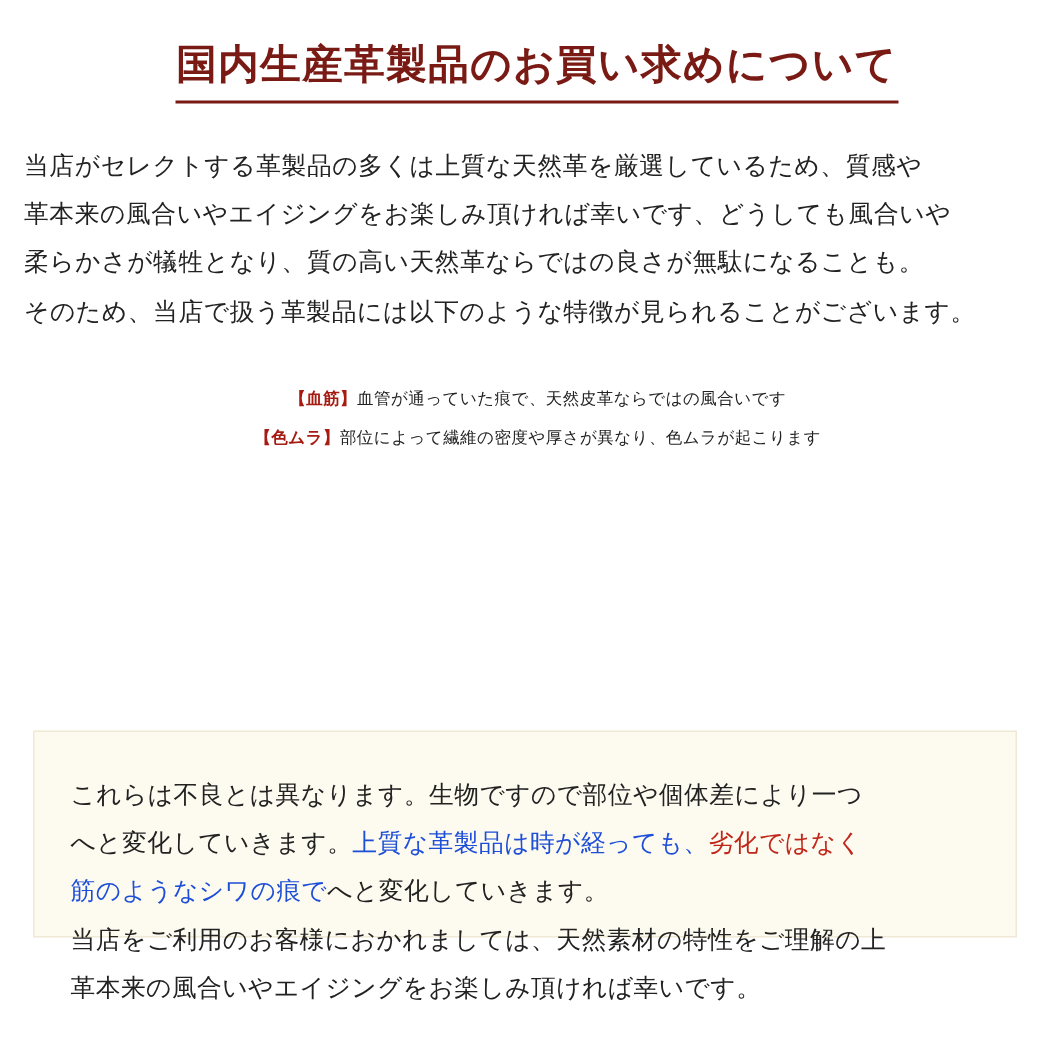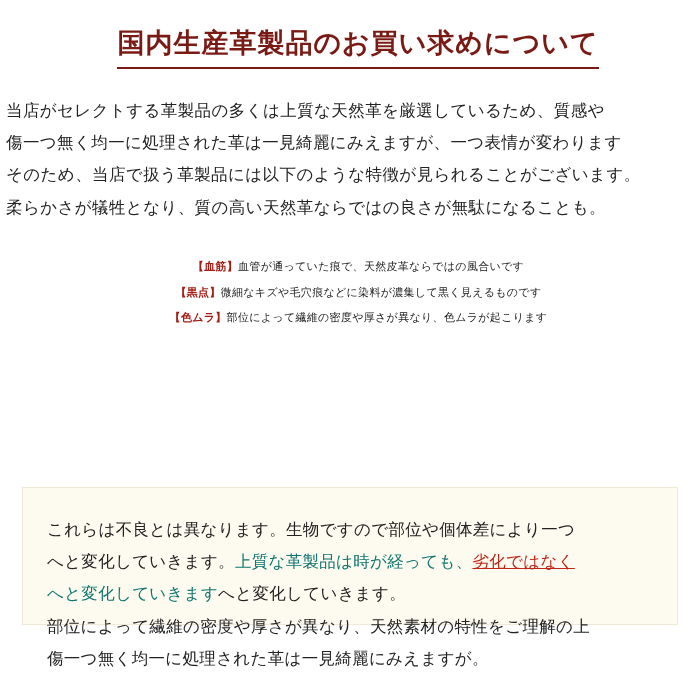--- a/index.html
+++ b/index.html
@@ -32,21 +32,21 @@
     font-weight: bold;
     letter-spacing: 1px;
     color: #7a1a14;
     padding-bottom: 6px;
     border-bottom: 2px solid #7a1a14;
     line-height: 1.3;
   }
 
   
   .intro {
-    margin: 26px 22px 0 6px;
+    margin: 26px 22px 0 16px;
     font-size: 16.5px;
     line-height: 1.95;
     color: #222222;
     letter-spacing: 0.4px;
   }
   .intro div {
     white-space: nowrap;
   }
 
   
@@ -80,60 +80,56 @@
     padding: 26px 24px 0 24px;
   }
   .note-line {
     font-size: 16.5px;
     line-height: 1.95;
     color: #222222;
     letter-spacing: 0.3px;
     white-space: nowrap;
   }
   .hl-blue {
-    color: #0f766e;
+    color: #1d4ed8;
   }
   .hl-red {
     color: #c0261a;
-    text-decoration: underline;
   }
 </style>
 </head>
 <body>
 
 <div class="page">
 
   <div class="title-wrap">
     <div class="title">国内生産革製品のお買い求めについて</div>
   </div>
 
   <div class="intro">
     <div>当店がセレクトする革製品の多くは上質な天然革を厳選しているため、質感や</div>
-    <div>傷一つ無く均一に処理された革は一見綺麗にみえますが、一つ表情が変わります</div>
+    <div>革本来の風合いやエイジングをお楽しみ頂ければ幸いです、どうしても風合いや</div>
+    <div>柔らかさが犠牲となり、質の高い天然革ならではの良さが無駄になることも。</div>
     <div>そのため、当店で扱う革製品には以下のような特徴が見られることがございます。</div>
-    <div>柔らかさが犠牲となり、質の高い天然革ならではの良さが無駄になることも。</div>
   </div>
 
   <div class="features">
     <div class="feature-line">
       <span class="feature-tag">【血筋】</span><span>血管が通っていた痕で、天然皮革ならではの風合いです</span>
-    </div>
-    <div class="feature-line">
-      <span class="feature-tag">【黒点】</span><span>微細なキズや毛穴痕などに染料が濃集して黒く見えるものです</span>
     </div>
     <div class="feature-line">
       <span class="feature-tag">【色ムラ】</span><span>部位によって繊維の密度や厚さが異なり、色ムラが起こります</span>
     </div>
   </div>
 
   <div class="note-box">
     <div class="note-line">これらは不良とは異なります。生物ですので部位や個体差により一つ</div>
     <div class="note-line">
       <span>へと変化していきます。</span><span class="hl-blue">上質な革製品は時が経っても、</span><span class="hl-red">劣化ではなく</span>
     </div>
     <div class="note-line">
-      <span class="hl-blue">へと変化していきます</span><span>へと変化していきます。</span>
+      <span class="hl-blue">筋のようなシワの痕で</span><span>へと変化していきます。</span>
     </div>
-    <div class="note-line">部位によって繊維の密度や厚さが異なり、天然素材の特性をご理解の上</div>
-    <div class="note-line">傷一つ無く均一に処理された革は一見綺麗にみえますが。</div>
+    <div class="note-line">当店をご利用のお客様におかれましては、天然素材の特性をご理解の上</div>
+    <div class="note-line">革本来の風合いやエイジングをお楽しみ頂ければ幸いです。</div>
   </div>
 
 </div>
 
 </body></html>

